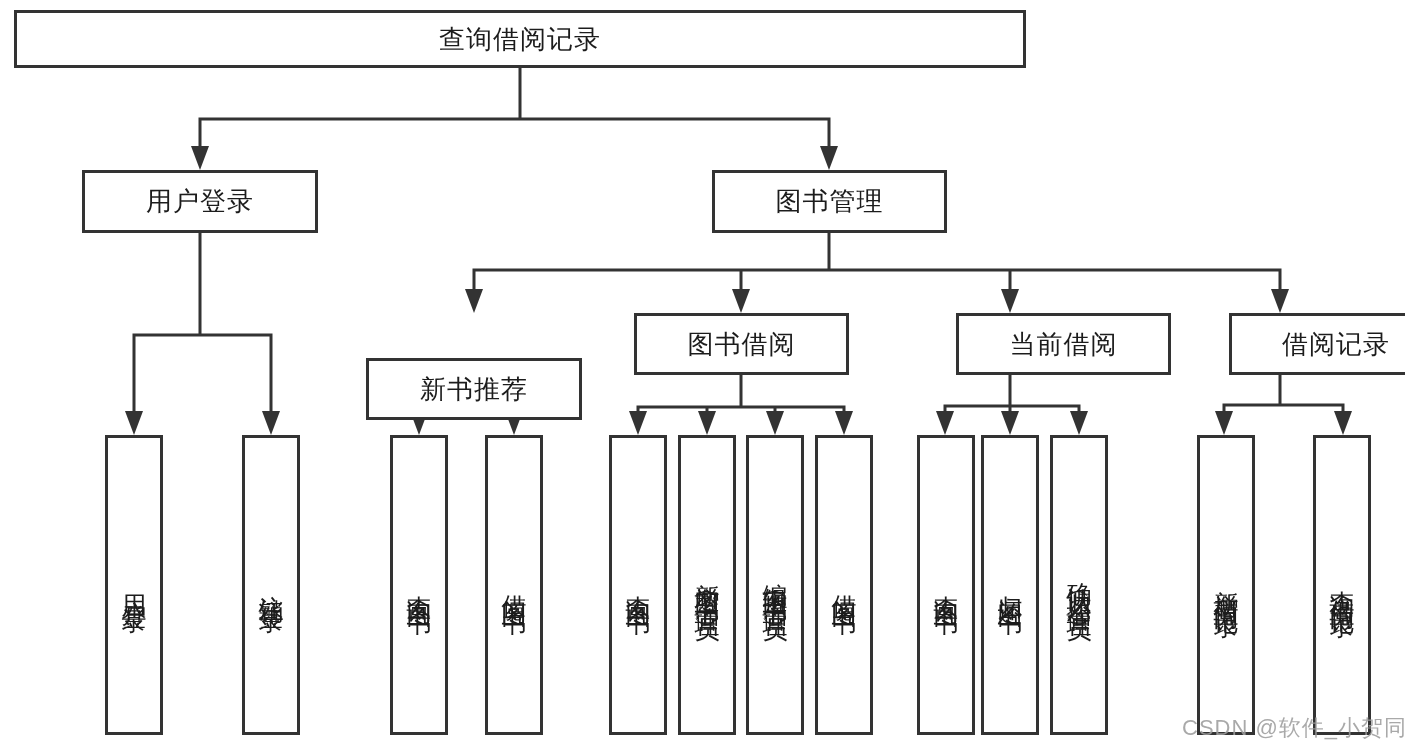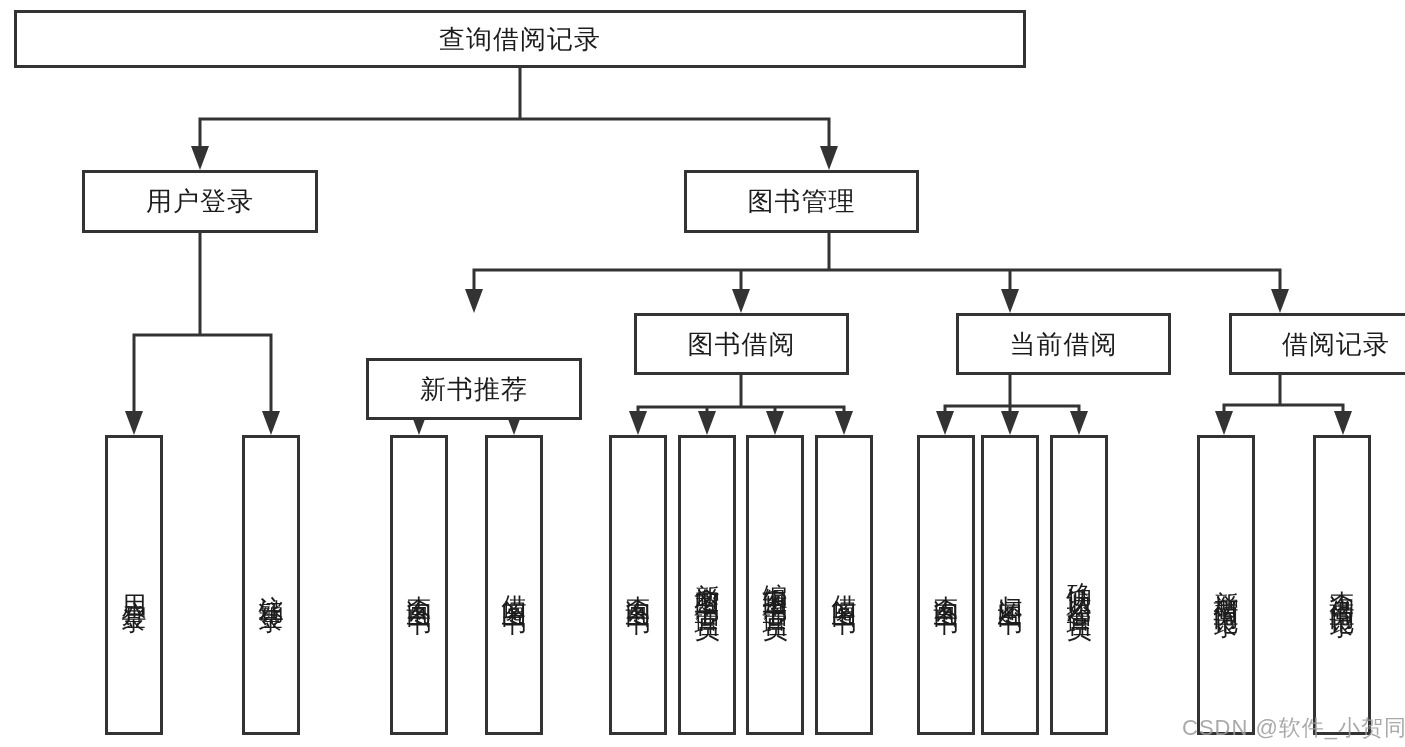--- a/index.html
+++ b/index.html
@@ -34,21 +34,21 @@
     text-orientation: mixed;
     font-size: 25px;
     letter-spacing: 5px;
     line-height: 1.0;
     white-space: nowrap;
   }
   
   #n-root  { left: 14px;   top: 10px;  width: 1012px; height: 58px; }
   
   #n-l1-0  { left: 82px;   top: 170px; width: 236px;  height: 63px; }
-  #n-l1-1  { left: 684px;  top: 170px; width: 235px;  height: 63px; }
+  #n-l1-1  { left: 712px;  top: 170px; width: 235px;  height: 63px; }
   
   #n-l2-0  { left: 366px;  top: 313px; width: 216px;  height: 62px; margin-top: 45px; }
   #n-l2-1  { left: 634px;  top: 313px; width: 215px;  height: 62px; font-family: Liberation Serif, serif; }
   #n-l2-2  { left: 956px;  top: 313px; width: 215px;  height: 62px; }
   #n-l2-3  { left: 1229px; top: 313px; width: 214px;  height: 62px; }
   
   .leaf { top: 435px; width: 58px; height: 300px; }
   #lf-0  { left: 105px;  }
   #lf-1  { left: 242px;  }
   #lf-2  { left: 390px;  }

